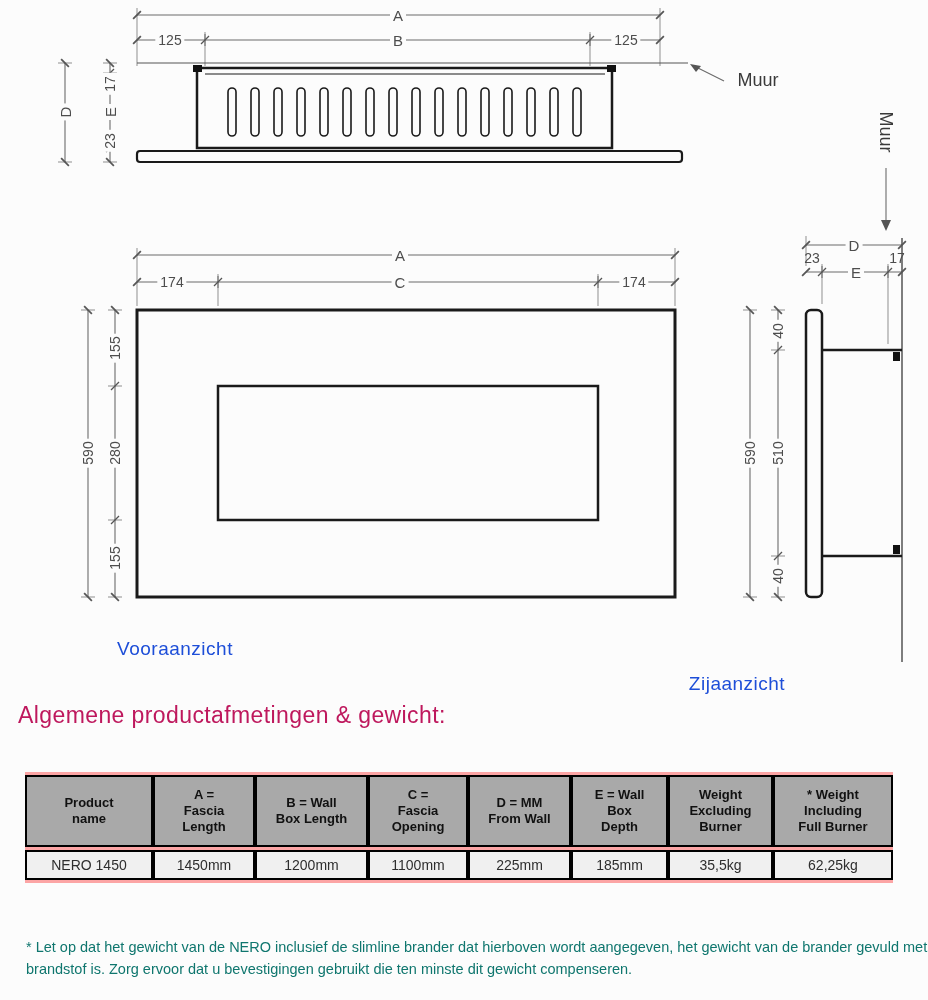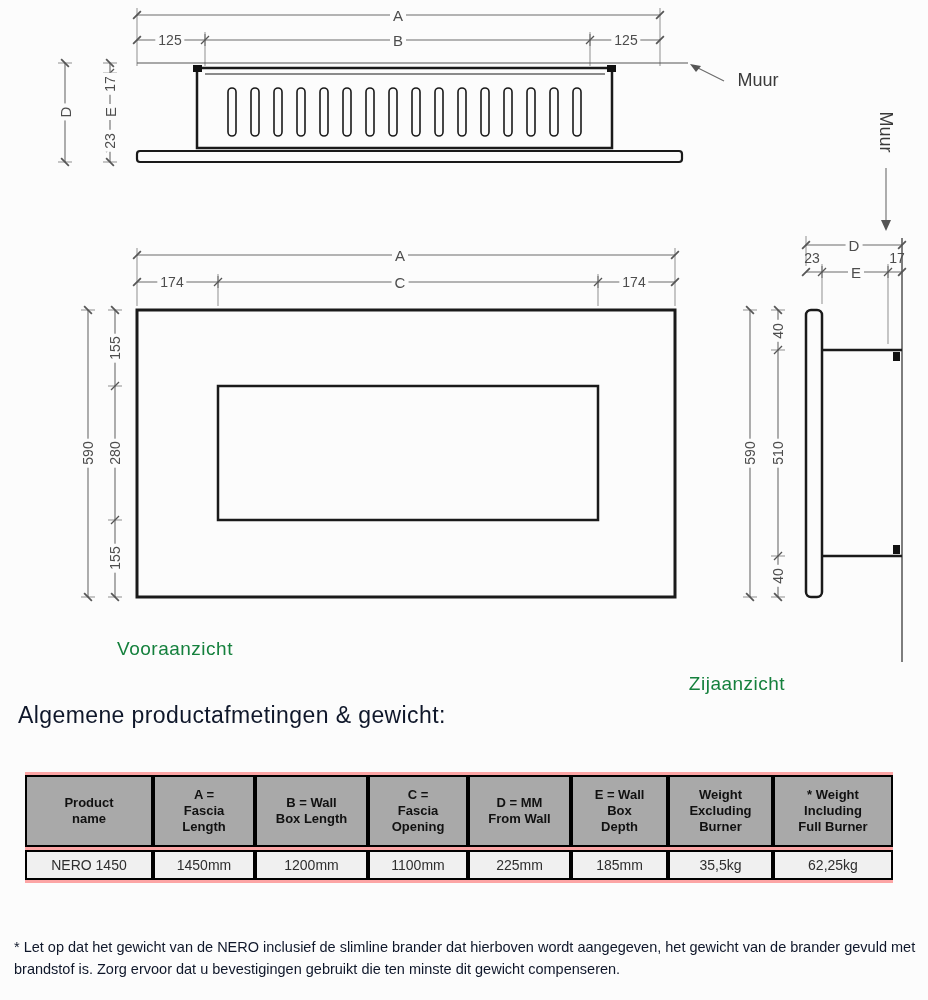--- a/index.html
+++ b/index.html
@@ -21,47 +21,47 @@
     position:absolute;transform:translate(-50%,-50%);
     background:#fcfcfc;padding:0 3px;font-size:14px;color:#4d4d4d;
     white-space:nowrap;line-height:1;
   }
   .big{font-size:15px;}
   .rot{transform:translate(-50%,-50%) rotate(-90deg);}
   .rotcw{transform:translate(-50%,-50%) rotate(90deg);}
   .muur{font-size:18px;color:#3a3a3a;background:transparent;}
   .caption{
     position:absolute;transform:translate(-50%,-50%);
-    font-size:19px;color:#15803d;letter-spacing:.5px;white-space:nowrap;
+    font-size:19px;color:#1d4ed8;letter-spacing:.5px;white-space:nowrap;
   }
   .heading{
     position:absolute;left:18px;top:702px;width:880px;
-    font-size:23px;color:#0f172a;letter-spacing:.4px;
+    font-size:23px;color:#be185d;letter-spacing:.4px;
   }
   .dims-table{
     position:absolute;left:25px;top:772px;width:868px;
     border-collapse:separate;border-spacing:0 3px;
     table-layout:fixed;background:#fca5a5;
   }
   .dims-table th{
     background:#a9a9a9;border:2px solid #000;
     font-size:13px;font-weight:bold;color:#111;
     text-align:center;vertical-align:middle;
     height:66px;padding:1px 2px;white-space:pre-line;line-height:1.25;
   }
   .dims-table td{
     border:2px solid #000;font-size:14px;color:#2e2e2e;
     text-align:center;vertical-align:middle;height:24px;padding:1px 2px;
     white-space:nowrap;
   }
   .row-gray td{background:#d2d2d2;}
   .row-light td{background:#f0f0f0;margin-top:36px;}
   .footnote{
-    position:absolute;left:14px;top:936px;width:902px;
-    font-size:14.5px;line-height:1.55;color:#0f172a;
+    position:absolute;left:26px;top:936px;width:902px;
+    font-size:14.5px;line-height:1.55;color:#0f766e;
   }
 </style>
 </head>
 <body>
 
 <div class="canvas">
   <svg width="928" height="690">
     <defs>
       <marker id="tk" viewBox="-5 -5 10 10" markerWidth="11" markerHeight="11" orient="auto" refX="0" refY="0">
         <path d="M-3.2,3.2 L3.2,-3.2" stroke="#555" stroke-width="1.4"></path>

